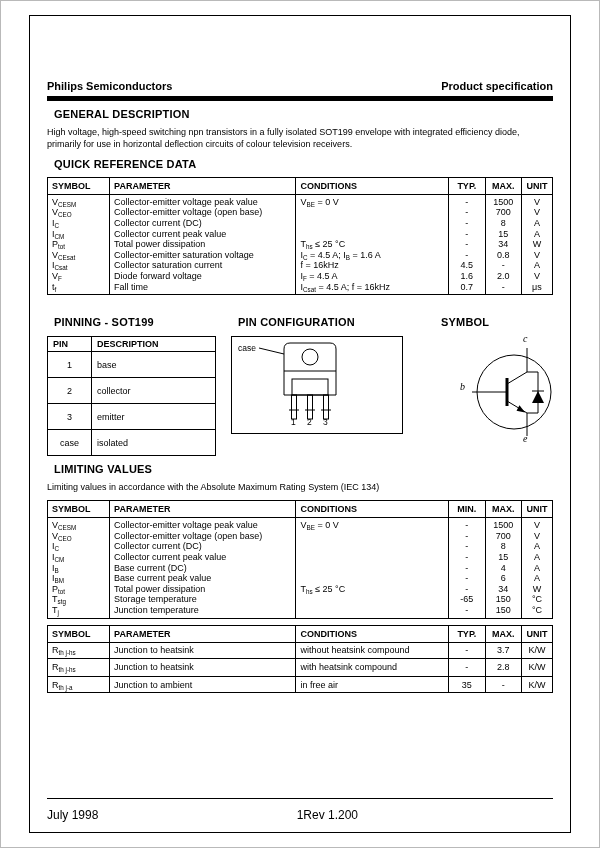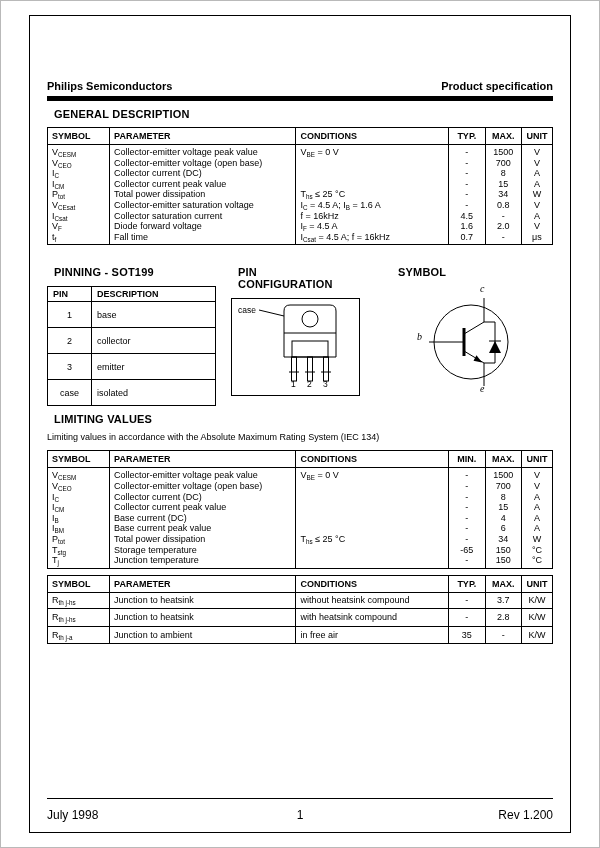--- a/index.html
+++ b/index.html
@@ -27,60 +27,62 @@
   .spec td{border-left:1px solid #000;border-right:1px solid #000;padding:0 4px;line-height:1.18;vertical-align:top;}
   .spec tbody tr:first-child td{padding-top:2px;}
   .spec tbody tr:last-child td{padding-bottom:2px;}
   .spec th:nth-child(n+4),.spec td:nth-child(n+4){text-align:center;}
   table.rowlines td{border:1px solid #000;padding:3px 4px;}
 
   sub{font-size:0.70em;vertical-align:-0.25em;line-height:0;}
 
   .mid{display:flex;margin-top:14px;}
   .col-pinning{width:168px;flex:0 0 auto;}
-  .col-pincfg{width:129px;flex:0 0 auto;margin-left:16px;}
+  .col-pincfg{width:172px;flex:0 0 auto;margin-left:16px;}
   .col-symbol{flex:1;margin-left:31px;}
 
   table.pin-table{border-collapse:collapse;width:168px;font-size:9px;margin-top:8px;table-layout:fixed;}
   .pin-table th,.pin-table td{border:1px solid #000;}
   .pin-table th{font-size:9px;text-align:left;padding:2px 5px;}
   .pin-table td{height:21px;vertical-align:middle;}
   .pin-table td:first-child{text-align:center;}
   .pin-table td:last-child{padding:2px 5px;}
 
   .pincfg-box{border:1px solid #000;height:96px;margin-top:8px;position:relative;}
   .symbol-box{position:relative;height:110px;margin-top:2px;}
   .drawing-label{position:absolute;font-size:8.5px;}
   .term-label{position:absolute;font-size:10px;font-style:italic;font-family:"Liberation Serif", serif;}
 
   .footer{position:absolute;left:47px;right:47px;bottom:26px;}
   .footer-line{height:1px;background:#000;margin-bottom:9px;}
   .footer-row{display:flex;font-size:12px;}
   .footer-row .fl{flex:1;text-align:left;}
   .footer-row .fc{flex:0 0 auto;text-align:center;}
-  .footer-row .fr{flex:1;text-align:right;}
+  .footer-row .fr{flex:1;text-align:left;}
 </style>
 </head>
 <body>
 
 <div class="scan-edge"></div>
 <div class="frame"></div>
 
 <div class="content">
 
   <div class="header">
     <span>Philips Semiconductors</span>
     <span>Product specification</span>
   </div>
   <div class="rule-thick"></div>
 
   <div class="rule-med"></div>
 
   <h2 class="section mt-lg">GENERAL DESCRIPTION</h2>
-
+  <p class="bodytext">High voltage, high-speed switching npn transistors in a fully isolated SOT199 envelope with integrated efficiency diode, primarily for use in horizontal deflection circuits of colour television receivers.</p>
+
+  <h2 class="section mt-md">QUICK REFERENCE DATA</h2>
   <table class="spec">
     <colgroup>
         <col style="width:62px">
         <col style="width:186px">
         <col style="width:152px">
         <col style="width:37px">
         <col style="width:36px">
         <col style="width:31px">
       </colgroup>
     <thead>

